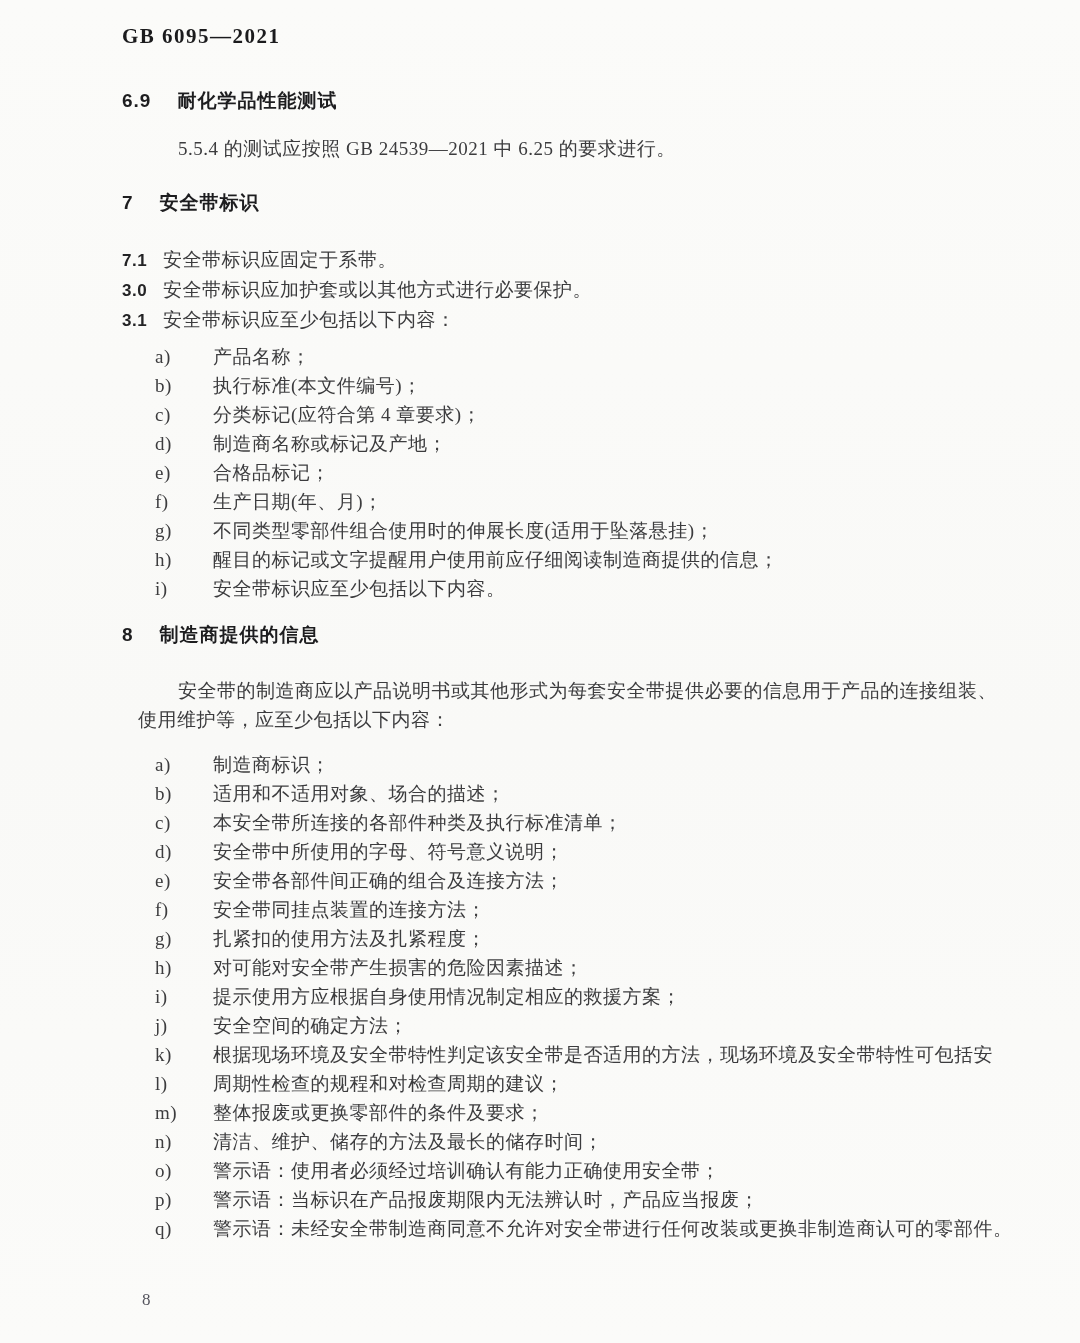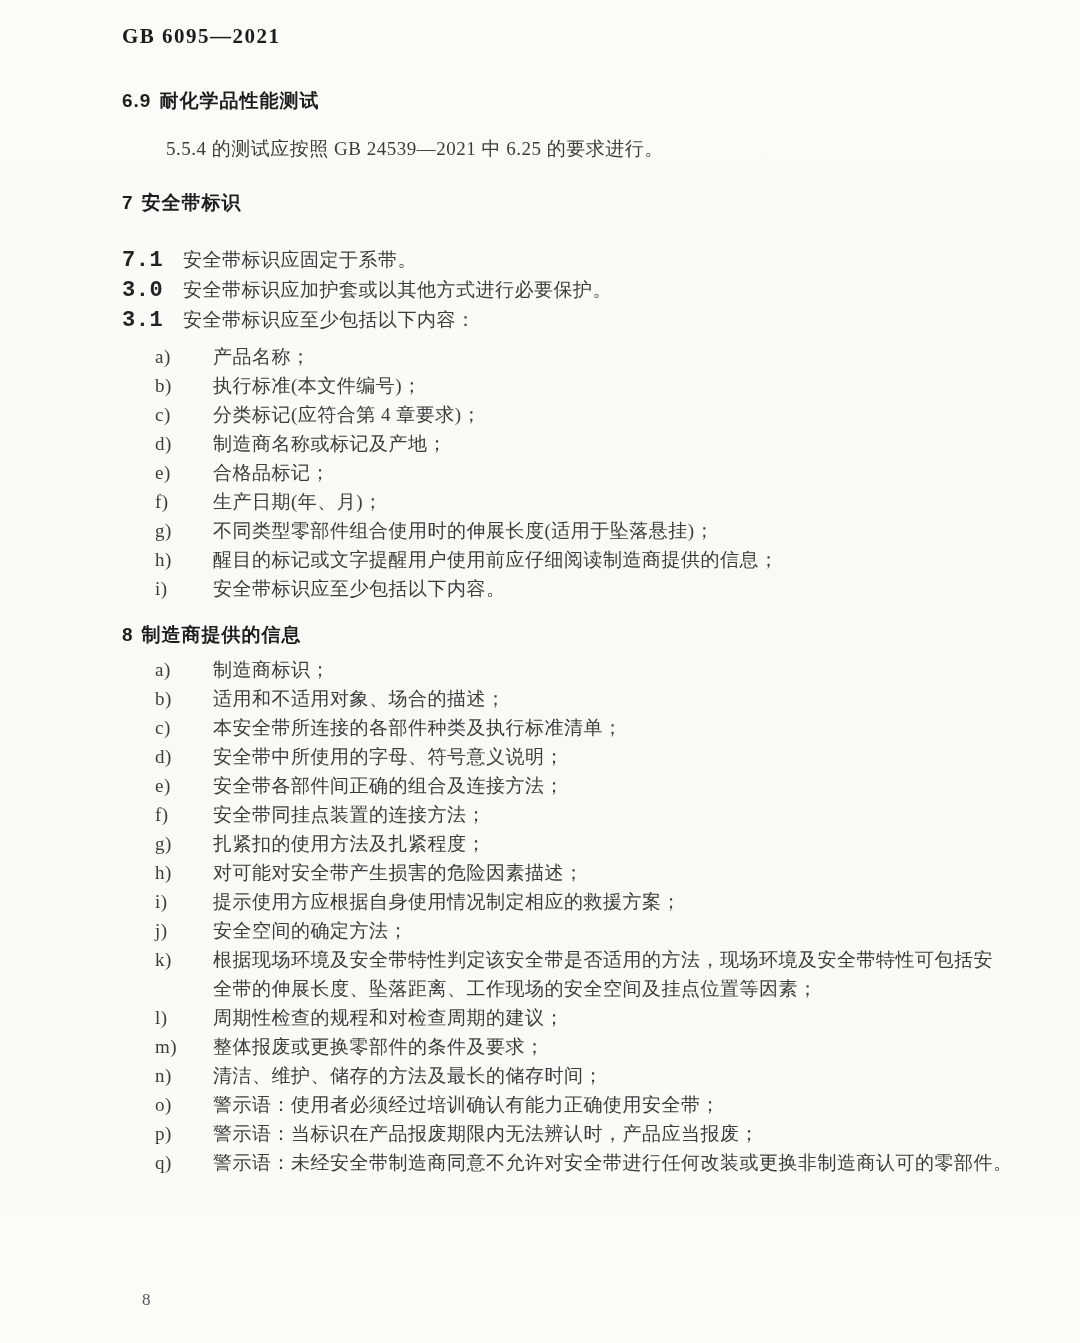--- a/index.html
+++ b/index.html
@@ -35,49 +35,49 @@
     display: flex;
     font-family: "Liberation Sans", sans-serif;
     font-weight: bold;
     font-size: 19px;
     color: #1d1d1f;
     letter-spacing: 1px;
     line-height: 27px;
   }
   .sec-heading .num {
     flex: none;
-    margin-right: 8px;
+    margin-right: 26px;
     text-align: right;
   }
   .h69 { margin-top: 38px; }
   .h7  { margin-top: 26px; }
   .h8  { margin-top: 18px; }
   .para {
     line-height: 29px;
-    margin: 4px;
+    margin: 16px;
   }
   .p69 { margin-top: 20px; }
   .p8  { margin-top: 28px; }
   .para .ln { white-space: nowrap; }
   .ln-indent { padding-left: 40px; }
   .clauses { margin-top: 29px; }
   .clause {
     display: flex;
     line-height: 29px;
   }
   .clause-num {
     flex: none;
     width: 41px;
-    font-family: Liberation Mono, monospace;
+    font-family: Liberation Sans, sans-serif;
     font-weight: bold;
-    font-size: 22px;
+    font-size: 17px;
     color: #232325;
     padding-top: 1px;
   }
-  .clause-text { flex: 1; white-space: nowrap; margin-left: 20px; }
+  .clause-text { flex: 1; white-space: nowrap; }
   .list { margin-top: 7px; }
   .li {
     display: flex;
     line-height: 29px;
     padding-left: 33px;
   }
   .li-letter {
     flex: none;
     width: 40px;
   }
@@ -183,20 +183,24 @@
             <div class="tl">安全带标识应至少包括以下内容。</div>
           </div>
       </div>
     </div>
 
     <div class="sec-heading h8">
       <span class="num">8</span>
       <span class="ttl">制造商提供的信息</span>
     </div>
 
+    <div class="para p8">
+      <div class="ln ln-indent">安全带的制造商应以产品说明书或其他形式为每套安全带提供必要的信息用于产品的连接组装、</div>
+      <div class="ln">使用维护等，应至少包括以下内容：</div>
+    </div>
 
     <div class="list">
       <div class="li">
         <span class="li-letter">a)</span>
         <div class="li-text">
             <div class="tl">制造商标识；</div>
           </div>
       </div>
       <div class="li">
         <span class="li-letter">b)</span>
@@ -249,21 +253,20 @@
       <div class="li">
         <span class="li-letter">j)</span>
         <div class="li-text">
             <div class="tl">安全空间的确定方法；</div>
           </div>
       </div>
       <div class="li">
         <span class="li-letter">k)</span>
         <div class="li-text">
           <div class="tl">根据现场环境及安全带特性判定该安全带是否适用的方法，现场环境及安全带特性可包括安</div>
-          <div class="tl">全带的伸展长度、坠落距离、工作现场的安全空间及挂点位置等因素；</div>
         </div>
       </div>
       <div class="li">
         <span class="li-letter">l)</span>
         <div class="li-text">
             <div class="tl">周期性检查的规程和对检查周期的建议；</div>
           </div>
       </div>
       <div class="li">
         <span class="li-letter">m)</span>

